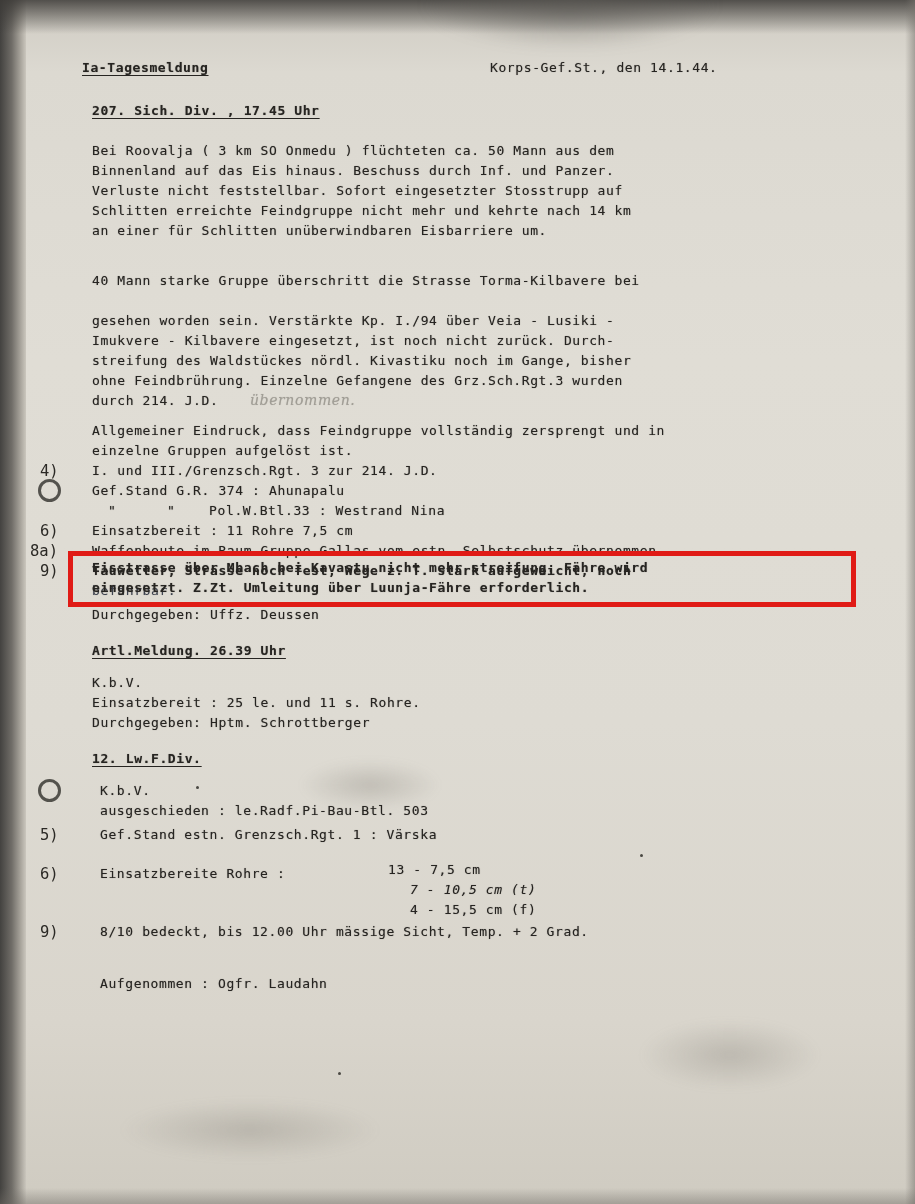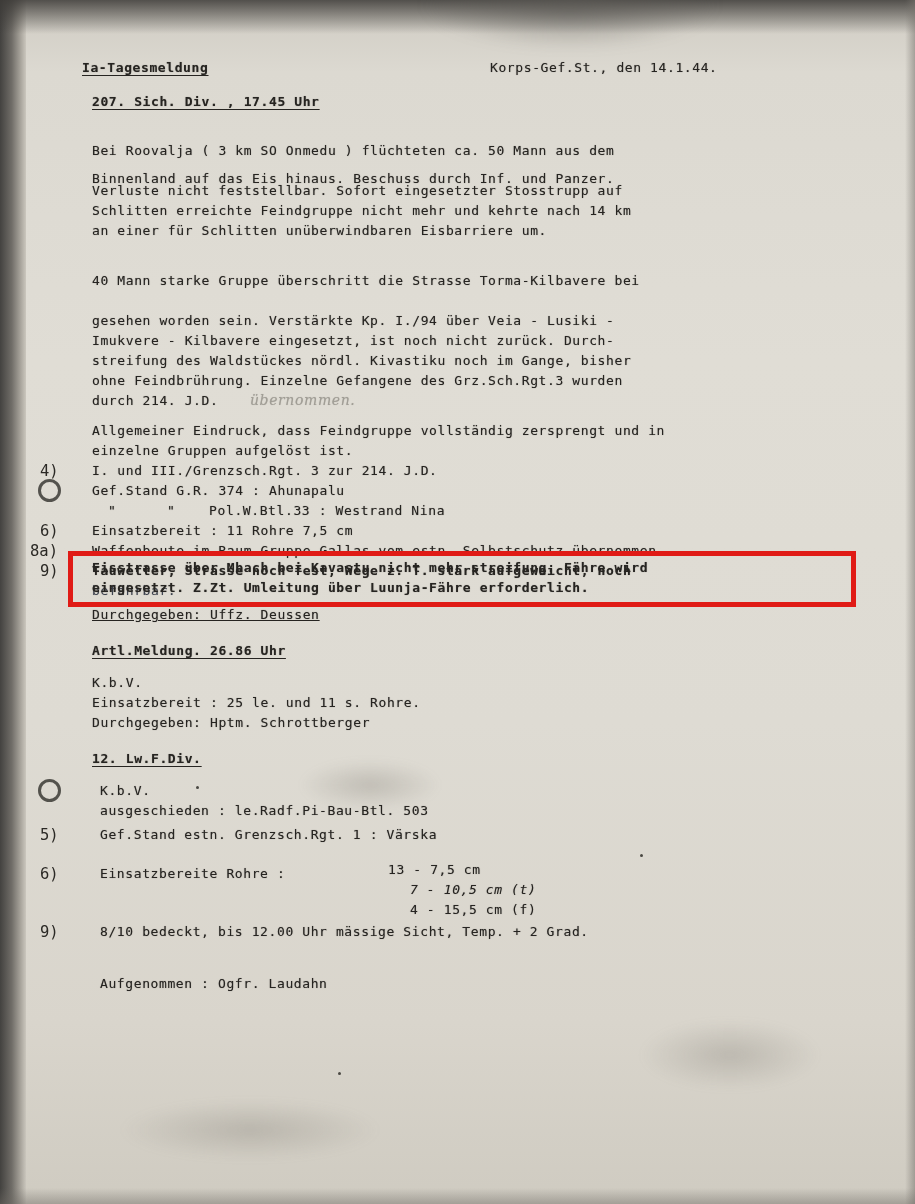--- a/index.html
+++ b/index.html
@@ -130,24 +130,24 @@
 
   <div id="speck1" style="left:338px;top:1072px;width:3px;height:3px;"></div>
   <div id="speck2" style="left:640px;top:854px;width:3px;height:3px;"></div>
   <div id="speck3" style="left:196px;top:786px;width:3px;height:3px;"></div>
 
   <div id="doc">
 
     <div class="line bold ul" style="left:82px;top:58px;">Ia-Tagesmeldung</div>
     <div class="line" style="left:490px;top:58px;">Korps-Gef.St., den 14.1.44.</div>
 
-    <div class="line bold ul" style="left:92px;top:92px;">207. Sich. Div. , 17.45 Uhr</div>
+    <div class="line bold ul" style="left:92px;top:101px;">207. Sich. Div. , 17.45 Uhr</div>
 
     <div class="line" style="left:92px;top:141px;">Bei Roovalja ( 3 km SO Onmedu ) flüchteten ca. 50 Mann aus dem</div>
-    <div class="line" style="left:92px;top:161px;margin-top:8px;">Binnenland auf das Eis hinaus. Beschuss durch Inf. und Panzer.</div>
+    <div class="line" style="left:92px;top:161px;">Binnenland auf das Eis hinaus. Beschuss durch Inf. und Panzer.</div>
     <div class="line" style="left:92px;top:181px;">Verluste nicht feststellbar. Sofort eingesetzter Stosstrupp auf</div>
     <div class="line" style="left:92px;top:201px;">Schlitten erreichte Feindgruppe nicht mehr und kehrte nach 14 km</div>
     <div class="line" style="left:92px;top:221px;">an einer für Schlitten unüberwindbaren Eisbarriere um.</div>
 
     <div class="line" style="left:92px;top:271px;">40 Mann starke Gruppe überschritt die Strasse Torma-Kilbavere bei</div>
     <div class="line" style="left:92px;top:311px;">gesehen worden sein. Verstärkte Kp. I./94 über Veia - Lusiki -</div>
     <div class="line" style="left:92px;top:331px;">Imukvere - Kilbavere eingesetzt, ist noch nicht zurück. Durch-</div>
     <div class="line" style="left:92px;top:351px;">streifung des Waldstückes nördl. Kivastiku noch im Gange, bisher</div>
     <div class="line" style="left:92px;top:371px;">ohne Feindbrührung. Einzelne Gefangene des Grz.Sch.Rgt.3 wurden</div>
     <div class="line" style="left:92px;top:391px;">durch 214. J.D.</div>
@@ -171,23 +171,23 @@
     <div class="line" style="left:92px;top:541px;">Waffenbeute im Raum Gruppe Gallas vom estn. Selbstschutz übernommen.</div>
 
     <div class="marg" style="left:40px;top:561px;">9)</div>
     <div class="line" style="left:92px;top:561px;font-weight:bold;">Tauwetter, Strasse noch fest, Wege z. T. stark aufgeweicht, noch</div>
     <div class="line faint" style="left:92px;top:581px;">befahrbar.</div>
 
     <div id="redbox"></div>
     <div class="line bold" style="left:92px;top:558px;">Eisstrasse über Mbach bei Kavastu nicht mehr streifung. Fähre wird</div>
     <div class="line bold" style="left:92px;top:578px;">eingesetzt. Z.Zt. Umleitung über Luunja-Fähre erforderlich.</div>
 
-    <div class="line" style="left:92px;top:605px;text-decoration:underline;">Durchgegeben: Uffz. Deussen</div>
-
-    <div class="line bold ul" style="left:92px;top:641px;">Artl.Meldung. 26.86 Uhr</div>
+    <div class="line" style="left:92px;top:605px;">Durchgegeben: Uffz. Deussen</div>
+
+    <div class="line bold ul" style="left:92px;top:641px;">Artl.Meldung. 26.39 Uhr</div>
     <div class="line" style="left:92px;top:673px;">K.b.V.</div>
     <div class="line" style="left:92px;top:693px;">Einsatzbereit : 25 le. und 11 s. Rohre.</div>
     <div class="line" style="left:92px;top:713px;">Durchgegeben: Hptm. Schrottberger</div>
 
     <div class="line bold ul" style="left:92px;top:749px;">12. Lw.F.Div.</div>
 
     <div class="ring" style="left:38px;top:779px;"></div>
     <div class="line" style="left:100px;top:781px;">K.b.V.</div>
     <div class="line" style="left:100px;top:801px;">ausgeschieden : le.Radf.Pi-Bau-Btl. 503</div>
 

